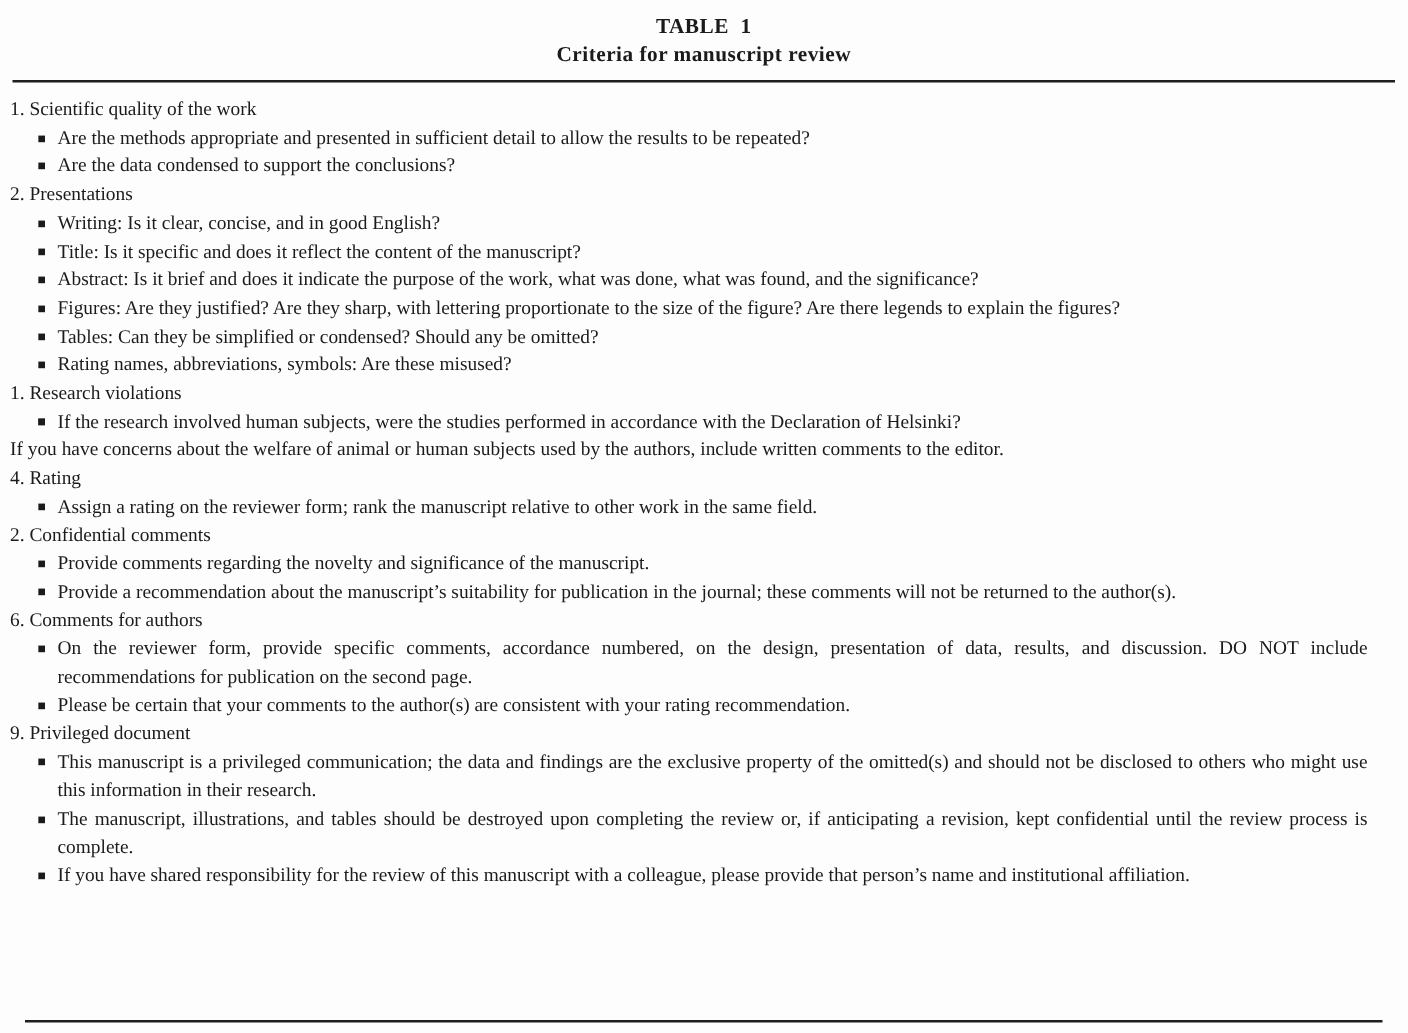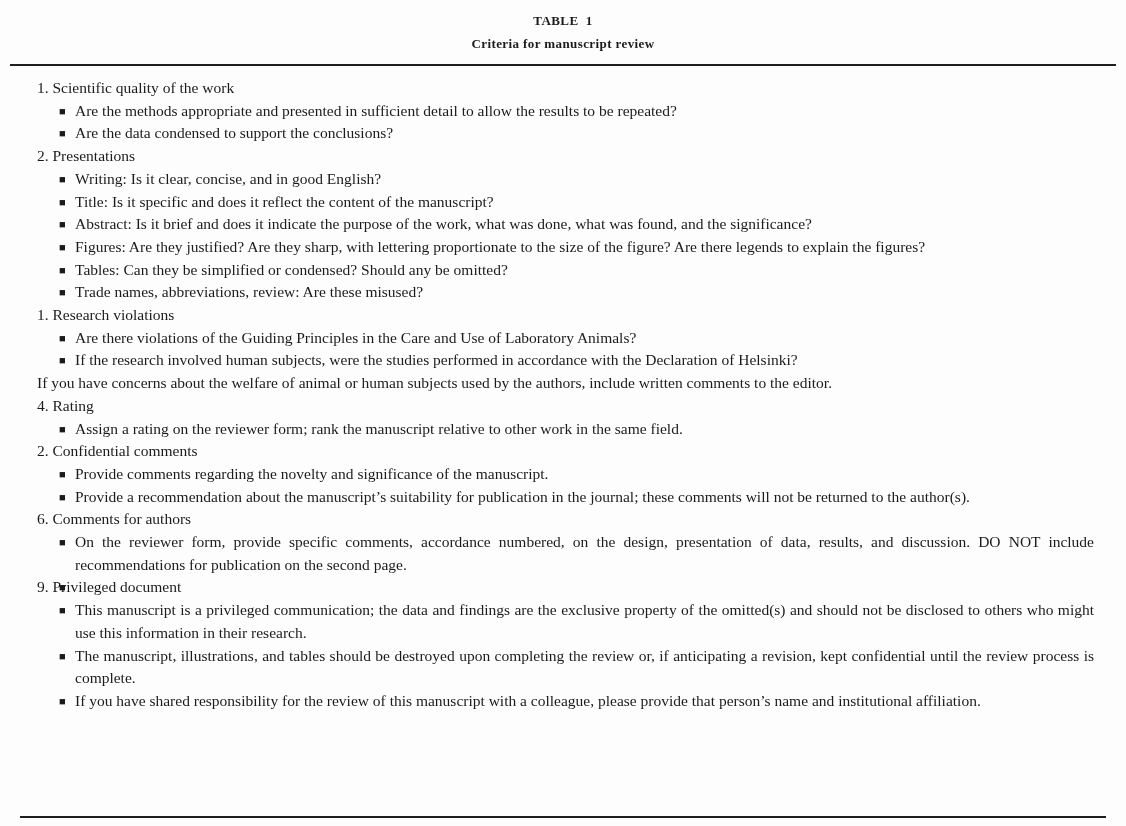--- a/index.html
+++ b/index.html
@@ -14,42 +14,41 @@
     background: #fdfdfd;
     color: #1b1b1b;
     font-family: "Liberation Serif", "DejaVu Serif", serif;
     overflow: hidden;
     box-sizing: border-box;
   }
   .title-block {
     padding-top: 9px;
     text-align: center;
     font-weight: bold;
-    font-size: 13px;
+    font-size: 17px;
     line-height: 23px;
     letter-spacing: 0.4px;
   }
   .title-line1 { white-space: pre; }
   .rule {
     border: 0;
     border-top: 2px solid #1f1f1f;
     margin: 0 10px;
   }
   .rule-top { margin-top: 9px; }
   .rule-bottom {
     position: absolute;
     left: 10px;
     right: 10px;
     bottom: 8px;
   }
   .table-body {
     padding: 11px 32px 6px 8px;
     font-size: 15.5px;
     line-height: 22.7px;
-    margin-left: 29px;
   }
   .section-heading {
     text-align: left;
   }
   .bullet-item {
     position: relative;
     padding-left: 38px;
     text-align: justify;
   }
   .bullet-square {
@@ -116,32 +115,31 @@
     <span>Figures: Are they justified? Are they sharp, with lettering proportionate to the size of the figure? Are there legends to explain the figures?</span>
   </div>
 
   <div class="bullet-item">
     <span class="bullet-square">■</span>
     <span>Tables: Can they be simplified or condensed? Should any be omitted?</span>
   </div>
 
   <div class="bullet-item">
     <span class="bullet-square">■</span>
-    <span>Trade names, abbreviations, review: Are these misused?</span>
+    <span>Rating names, abbreviations, symbols: Are these misused?</span>
   </div>
 </div>
 
   </div>
 
   <div class="section">
     <div class="section-heading">1. Research violations</div>
     <div class="bullet-list">
   <div class="bullet-item">
     <span class="bullet-square">■</span>
-    <span>Are there violations of the Guiding Principles in the Care and Use of Laboratory Animals?</span>
   </div>
 
   <div class="bullet-item">
     <span class="bullet-square">■</span>
     <span>If the research involved human subjects, were the studies performed in accordance with the Declaration of Helsinki?</span>
   </div>
 </div>
     <div class="section-note">If you have concerns about the welfare of animal or human subjects used by the authors, include written comments to the editor.</div>
   </div>
 
@@ -175,20 +173,21 @@
   <div class="section">
     <div class="section-heading">6. Comments for authors</div>
     <div class="bullet-list">
   <div class="bullet-item">
     <span class="bullet-square">■</span>
     <span>On the reviewer form, provide specific comments, accordance numbered, on the design, presentation of data, results, and discussion. DO NOT include recommendations for publication on the second page.</span>
   </div>
 
   <div class="bullet-item">
     <span class="bullet-square">■</span>
+    <span>Please be certain that your comments to the author(s) are consistent with your rating recommendation.</span>
   </div>
 </div>
 
   </div>
 
   <div class="section">
     <div class="section-heading">9. Privileged document</div>
     <div class="bullet-list">
   <div class="bullet-item">
     <span class="bullet-square">■</span>

